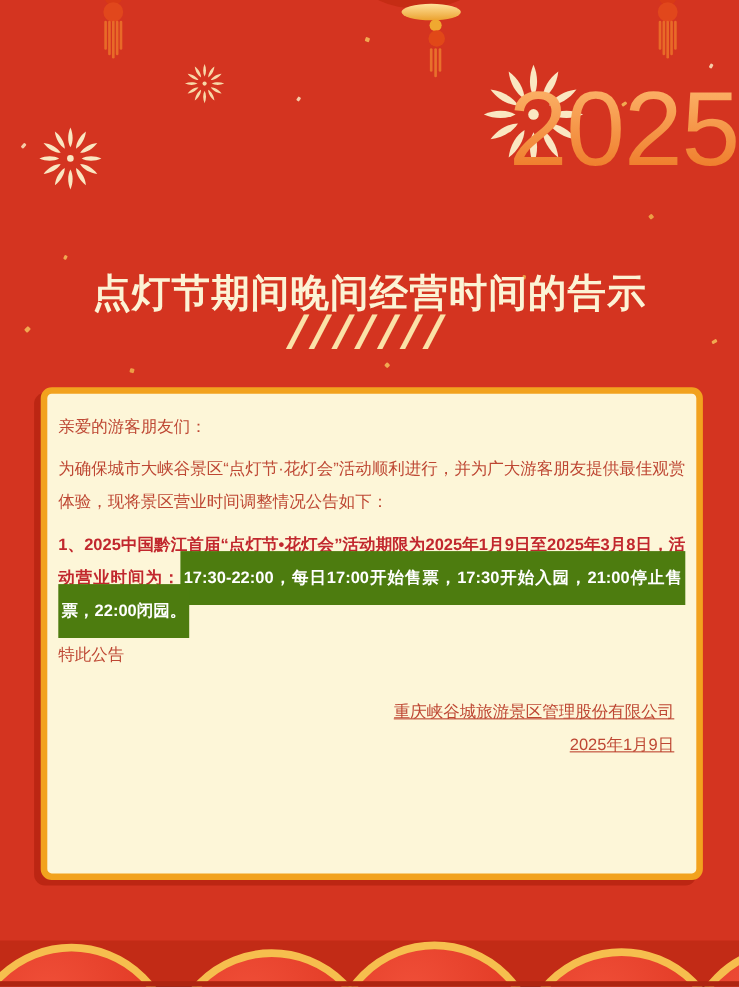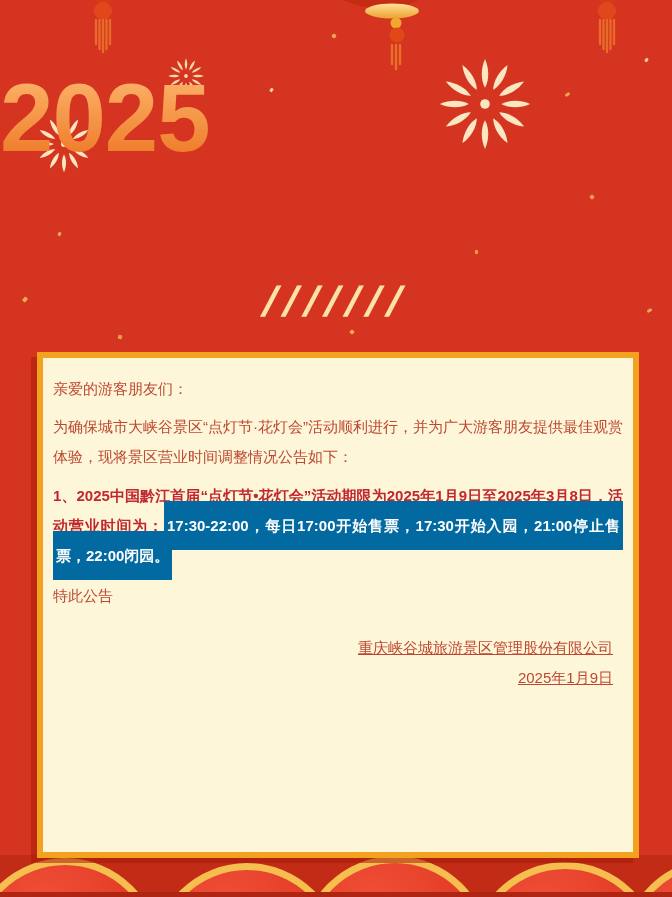--- a/index.html
+++ b/index.html
@@ -11,22 +11,22 @@
   
   .deco{position:absolute;pointer-events:none;}
   .fw{position:absolute;fill:#FAE7C2;}
   .fw.small{fill:#F8D9A8;}
   .tassel-l{left:86px;top:-6px;}
   .tassel-r{left:590px;top:-6px;}
   .lantern-c{left:333px;top:0px;}
   .speck{position:absolute;border-radius:1px;opacity:.85;}
   
   .year{
-    position:absolute;top:70px;left:0;width:100%;text-align:left;
-    font-size:96px;font-weight:700;line-height:1;letter-spacing:-1px;
+    position:absolute;top:70px;left:0;width:100%;text-align:right;
+    font-size:96px;font-weight:400;line-height:1;letter-spacing:-1px;
     background:linear-gradient(180deg,#FCB268 8%,#EE7A28 92%);
     -webkit-background-clip:text;background-clip:text;
     color:transparent;z-index:2;
   }
   .title{
     position:absolute;top:176px;left:0;width:100%;text-align:center;
     font-size:50px;font-weight:900;letter-spacing:1px;
     color:#FCF3D5;z-index:2;white-space:nowrap;
   }
   .subtitle{
@@ -34,36 +34,36 @@
     font-size:35px;font-weight:900;letter-spacing:1px;
     color:#FCF3D5;z-index:2;
   }
   .slashes{
     position:absolute;top:278px;left:0;width:100%;text-align:center;
     font-size:42px;font-weight:900;font-style:italic;letter-spacing:9px;
     color:#FBE2A8;transform:skewX(-8deg);z-index:2;
   }
   
   .card{
-    position:absolute;left:37px;top:352px;width:602px;height:506px;
+    position:absolute;left:37px;top:352px;width:602px;height:448px;
     box-sizing:border-box;background:#FDF6D8;
-    border:6px solid #F2A21E;border-radius:0;
+    border:6px solid #F2A21E;border-radius:10px;
     box-shadow:-6px 5px 0 rgba(168,28,10,.55);
     z-index:5;
   }
   .card-inner{
     padding:16px 10px 0 10px;
     font-size:15px;line-height:30px;color:#BE4733;
   }
   .card-inner p{margin:0 0 9px 0;text-align:justify;}
   p.greeting{margin-bottom:8px;}
   p.item{margin-bottom:9px;}
   p.item.strong{font-weight:bold;color:#C1272D;margin-bottom:10px;}
   .hl{
-    background:#0369a1;color:#FFFFFF;font-weight:bold;
+    background:#4d7c0f;color:#FFFFFF;font-weight:bold;
     padding:16px 3px;
     -webkit-box-decoration-break:clone;box-decoration-break:clone;
   }
   .signature{margin-top:22px;text-align:right;padding-right:10px;text-decoration:underline;}
   .signature div{line-height:30px;}
   
   .bottom-band{position:absolute;left:0;bottom:0;width:100%;height:42px;background:#C22B16;z-index:1;}
   .lb{
     position:absolute;width:190px;height:190px;border-radius:50%;
     box-sizing:border-box;border:7px solid #F6BE4E;
@@ -155,20 +155,21 @@
   <span class="speck" style="left:23px;top:297px;width:4px;height:5px;background:#F6BE5A;transform:rotate(45deg)"></span>
   <span class="speck" style="left:118px;top:335px;width:4px;height:4px;background:#F0B14C;transform:rotate(15deg)"></span>
   <span class="speck" style="left:648px;top:308px;width:3px;height:5px;background:#F6BE5A;transform:rotate(60deg)"></span>
   <span class="speck" style="left:270px;top:88px;width:3px;height:4px;background:#FBE6C0;transform:rotate(35deg)"></span>
   <span class="speck" style="left:590px;top:195px;width:4px;height:4px;background:#F0B14C;transform:rotate(50deg)"></span>
   <span class="speck" style="left:58px;top:232px;width:3px;height:4px;background:#F6BE5A;transform:rotate(25deg)"></span>
   <span class="speck" style="left:350px;top:330px;width:4px;height:4px;background:#F6BE5A;transform:rotate(45deg)"></span>
   <span class="speck" style="left:475px;top:250px;width:3px;height:4px;background:#F0B14C;transform:rotate(10deg)"></span>
 
   <div class="year">2025</div>
+  <div class="subtitle">点灯节期间晚间经营时间的告示</div>
   <div class="slashes">///////</div>
 
   <div class="card">
     <div class="card-inner">
       <p class="greeting">亲爱的游客朋友们：</p>
       <p class="intro">为确保城市大峡谷景区“点灯节·花灯会”活动顺利进行，并为广大游客朋友提供最佳观赏体验，现将景区营业时间调整情况公告如下：</p>
       <p class="item strong"><span>1、2025中国黔江首届“点灯节•花灯会”活动期限为2025年1月9日至2025年3月8日，活动营业时间为：</span><span class="hl">17:30-22:00，每日17:00开始售票，17:30开始入园，21:00停止售票，22:00闭园。</span></p>
       <p class="closing">特此公告</p>
       <div class="signature">
         <div>重庆峡谷城旅游景区管理股份有限公司</div>

